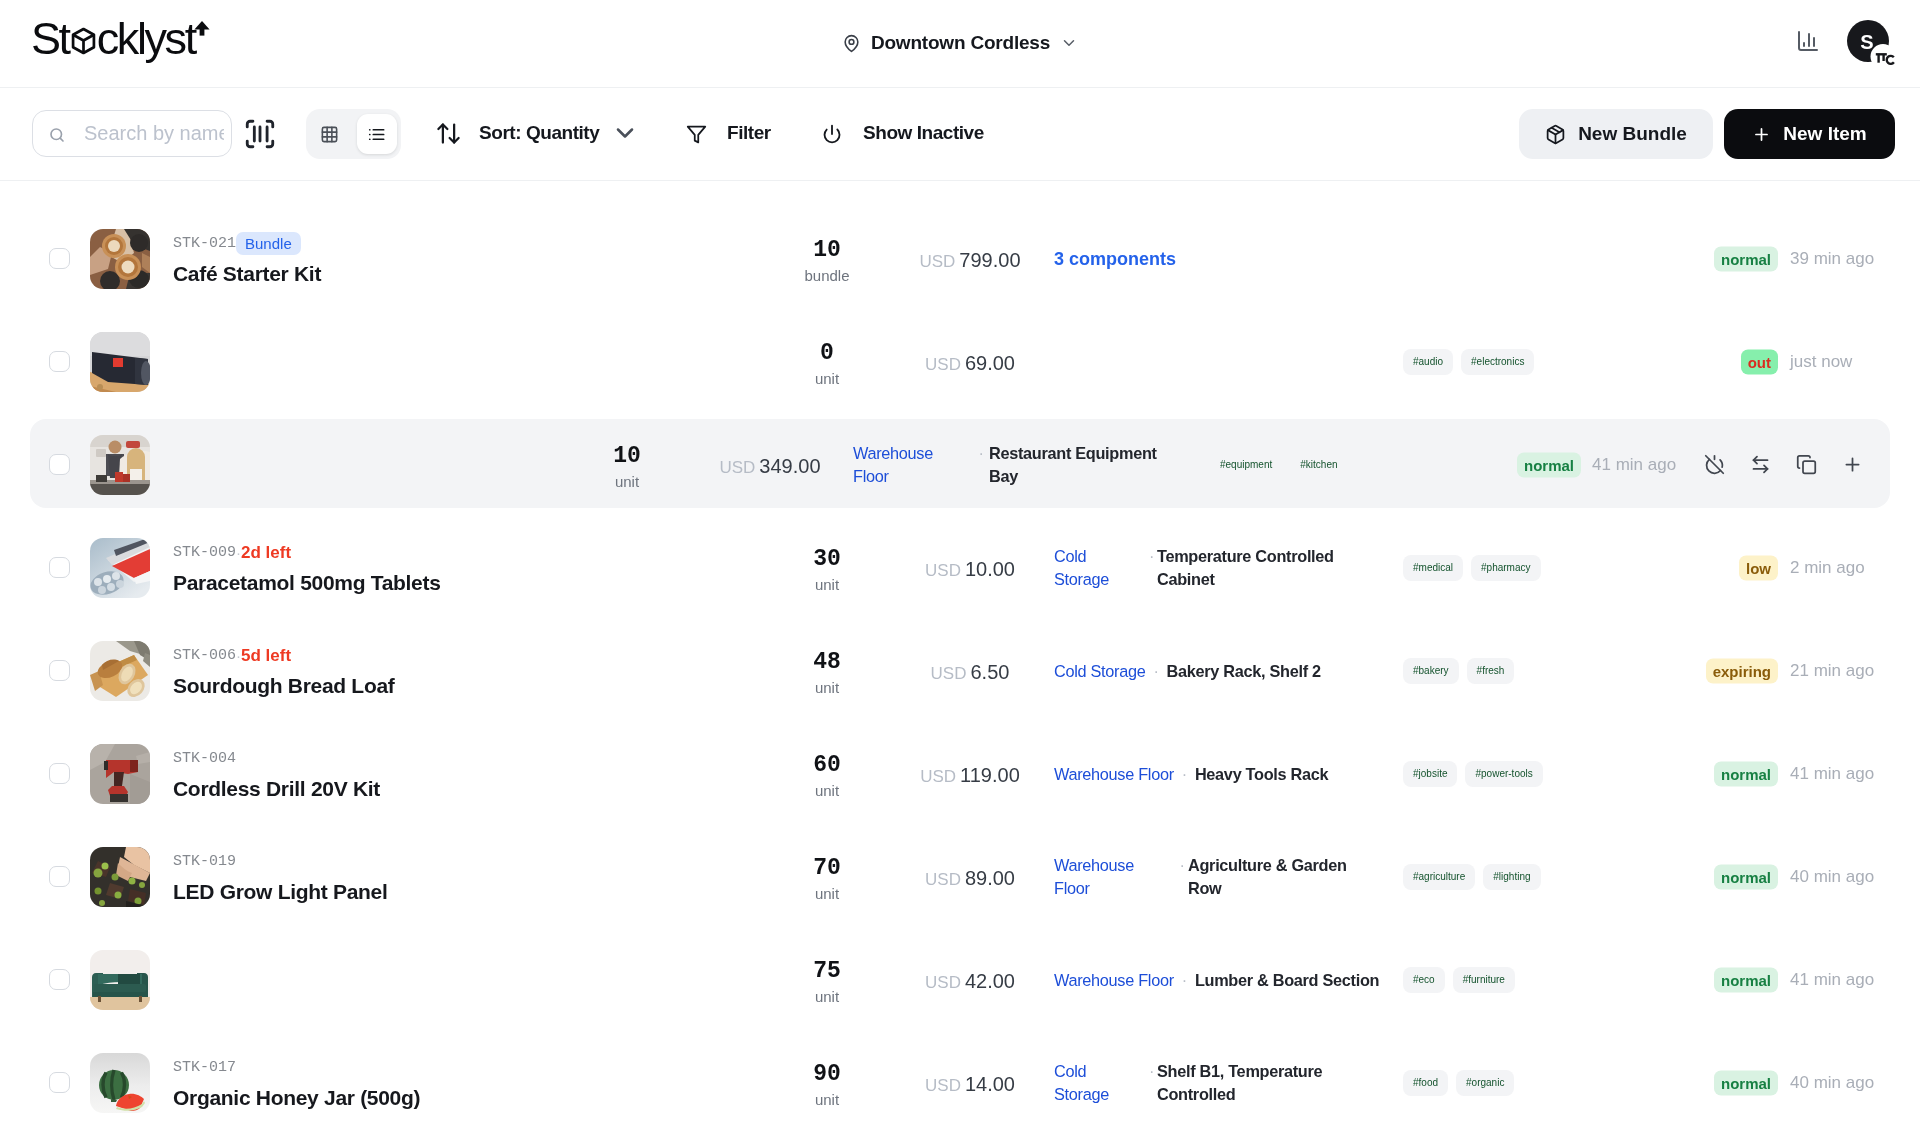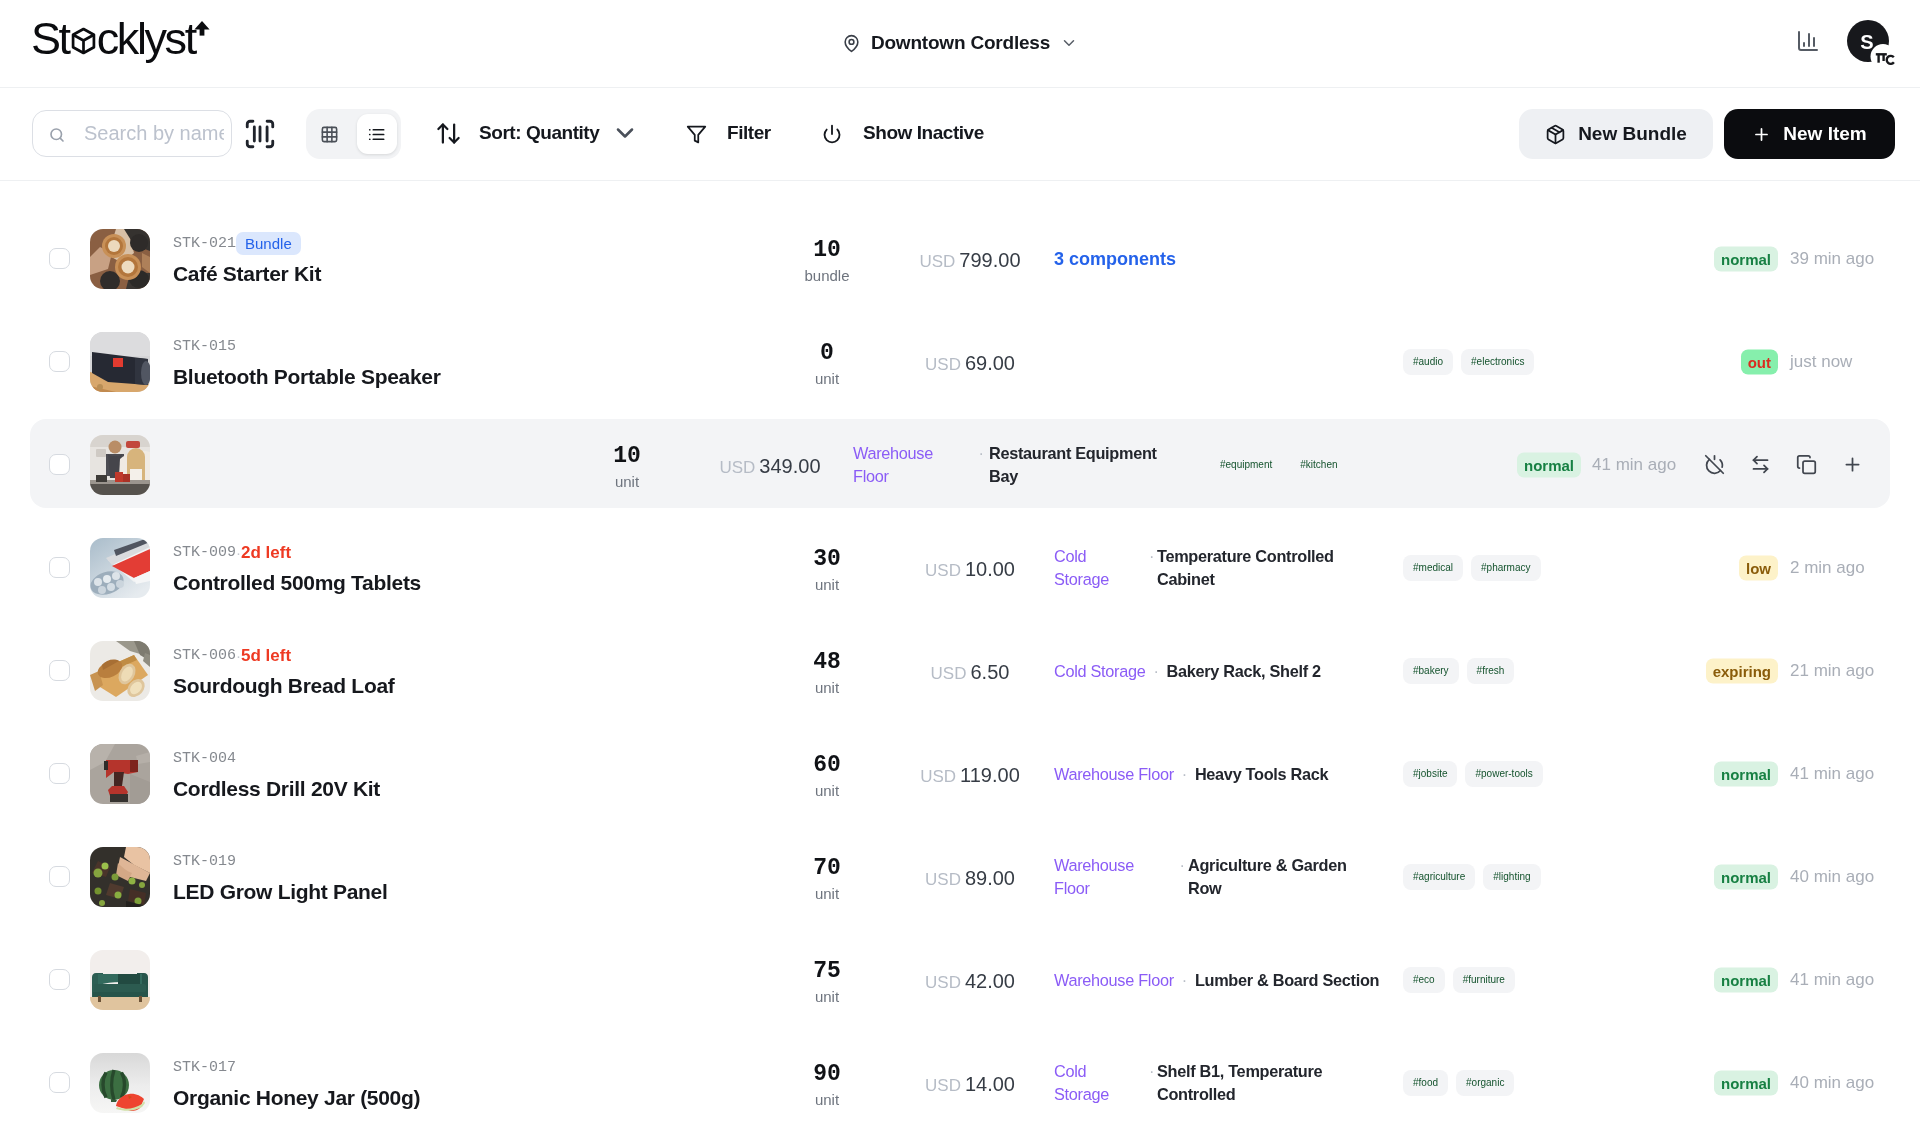--- a/index.html
+++ b/index.html
@@ -39,21 +39,21 @@
 .bchip{background:#dbe7fd;color:#2462ea;font-size:15px;font-weight:500;padding:2px 9px;border-radius:7px;line-height:19px}
 .name{font-size:21px;font-weight:600;color:#16181d;line-height:27px;white-space:nowrap;letter-spacing:-0.3px}
 .qty{position:absolute;left:760px;width:134px;top:50%;transform:translateY(calc(-50% + 2.5px));text-align:center}
 .qty .n{font-family:"Liberation Mono",monospace;font-size:23px;font-weight:700;color:#101216;line-height:25px}
 .qty .u{font-size:15px;color:#6e747e;line-height:20px;margin-top:3px}
 .price{position:absolute;left:880px;width:180px;top:50%;transform:translateY(calc(-50% + 1.5px));text-align:center;white-space:nowrap}
 .price .cur{font-size:17px;color:#b6bcc6;margin-right:4px}
 .price .val{font-size:20px;color:#363c45}
 .comp{position:absolute;left:1054px;top:50%;transform:translateY(-50%);font-size:18px;font-weight:600;color:#2462ea}
 .loc{position:absolute;left:1054px;top:50%;transform:translateY(-50%);display:flex;font-size:16.3px;letter-spacing:-0.3px}
-.ll{color:#8b5cf6;line-height:23px}
+.ll{color:#1d4ed8;line-height:23px}
 .ld{color:#b9bec7;line-height:23px;text-align:center}
 .ls{font-weight:600;color:#23262d;line-height:23px}
 .loc.one .ll,.loc.one .ls{white-space:nowrap}
 .loc.one .ld{margin:0 8px}
 .loc.two .ll{width:92px}
 .loc.two .ld{width:11px}
 .loc.two.w .ll{width:122px}
 .loc.two.w .ld{width:12px}
 .tags{position:absolute;left:1403px;top:50%;transform:translateY(-50%);display:flex;gap:8px}
 .tag{background:#f3f4f6;border-radius:8px;font-size:10px;color:#14532d;padding:3px 10px;line-height:20px;white-space:nowrap}
@@ -225,26 +225,20 @@
         <rect width="60" height="60" fill="#d5d5d7"></rect>
         <rect y="0" width="60" height="24" fill="#dcdcde"></rect>
         <path d="M0 40 60 52v8H0Z" fill="#d8a76c"></path>
         <path d="M0 54l26 6H0Z" fill="#c18a4f"></path>
         <path d="M2 20 58 27v26l-40-3-16-9Z" fill="#262933"></path>
         <path d="M45 26 58 27v26l-13-1Z" fill="#30343f"></path>
         <ellipse cx="56" cy="41" rx="5" ry="12" fill="#515662"></ellipse>
         <rect x="23" y="26" width="10" height="9" fill="#e23b30"></rect>
         <circle cx="10" cy="55" r="3" fill="#b98e55"></circle>
       </svg>
-  <div class="info">
-    <div class="l1">
-          <span class="sid">STK-015</span>
-        </div>
-    <div class="name">Bluetooth Portable Speaker</div>
-  </div>
   <div class="qty">
         <div class="n">0</div>
         <div class="u">unit</div>
       </div>
   <div class="price"><span class="cur">USD</span><span class="val">69.00</span></div>
   <div class="tags">
         <span class="tag">#audio</span>
         <span class="tag">#electronics</span>
       </div>
   <div class="status"><span class="st out">out</span></div>
@@ -330,21 +324,21 @@
         <circle cx="12" cy="52" r="4" fill="#cbd5dd"></circle>
         <circle cx="21" cy="49" r="4" fill="#d4dde4"></circle>
         <circle cx="30" cy="46" r="4" fill="#cbd5dd"></circle>
       </svg>
   <div class="info">
     <div class="l1">
           <span class="sid">STK-009</span>
           <span class="ldot">·</span>
           <span class="exp">2d left</span>
         </div>
-    <div class="name">Controlled 500mg Tablets</div>
+    <div class="name">Paracetamol 500mg Tablets</div>
   </div>
   <div class="qty">
         <div class="n">30</div>
         <div class="u">unit</div>
       </div>
   <div class="price"><span class="cur">USD</span><span class="val">10.00</span></div>
   <div class="loc two">
         <div class="ll">Cold<br>Storage</div>
         <div class="ld">·</div>
         <div class="ls">Temperature Controlled<br>Cabinet</div>

